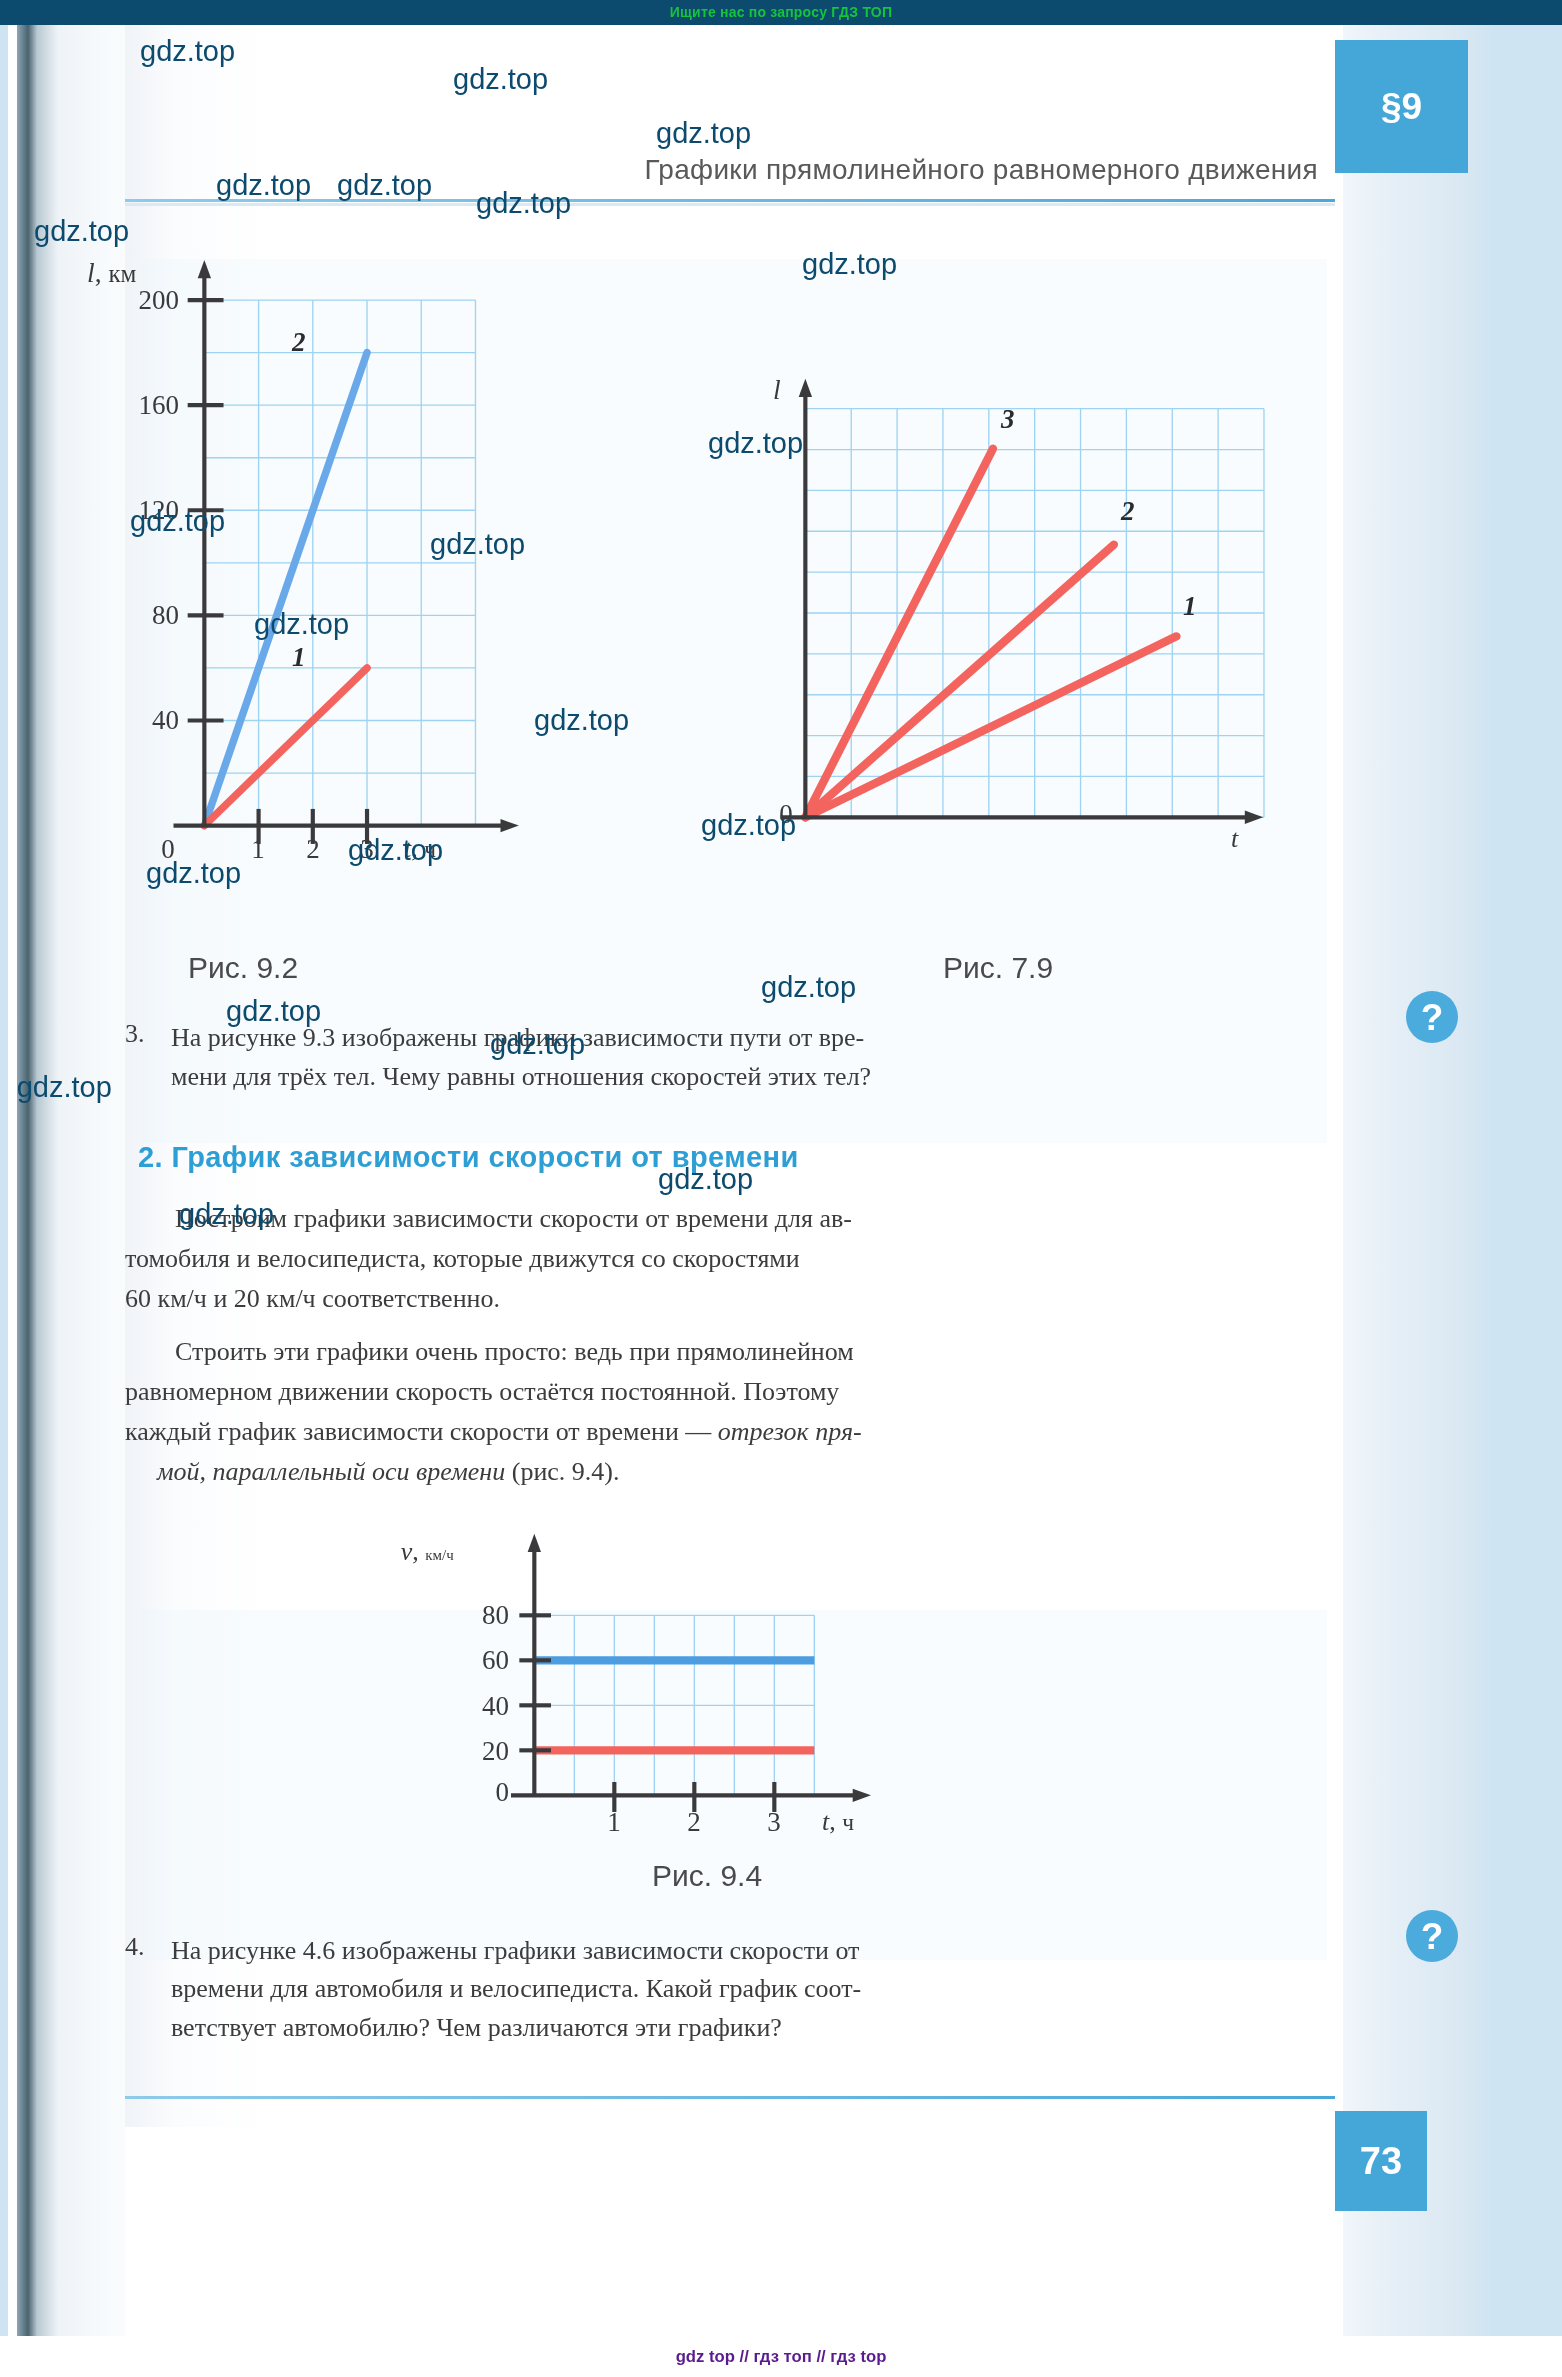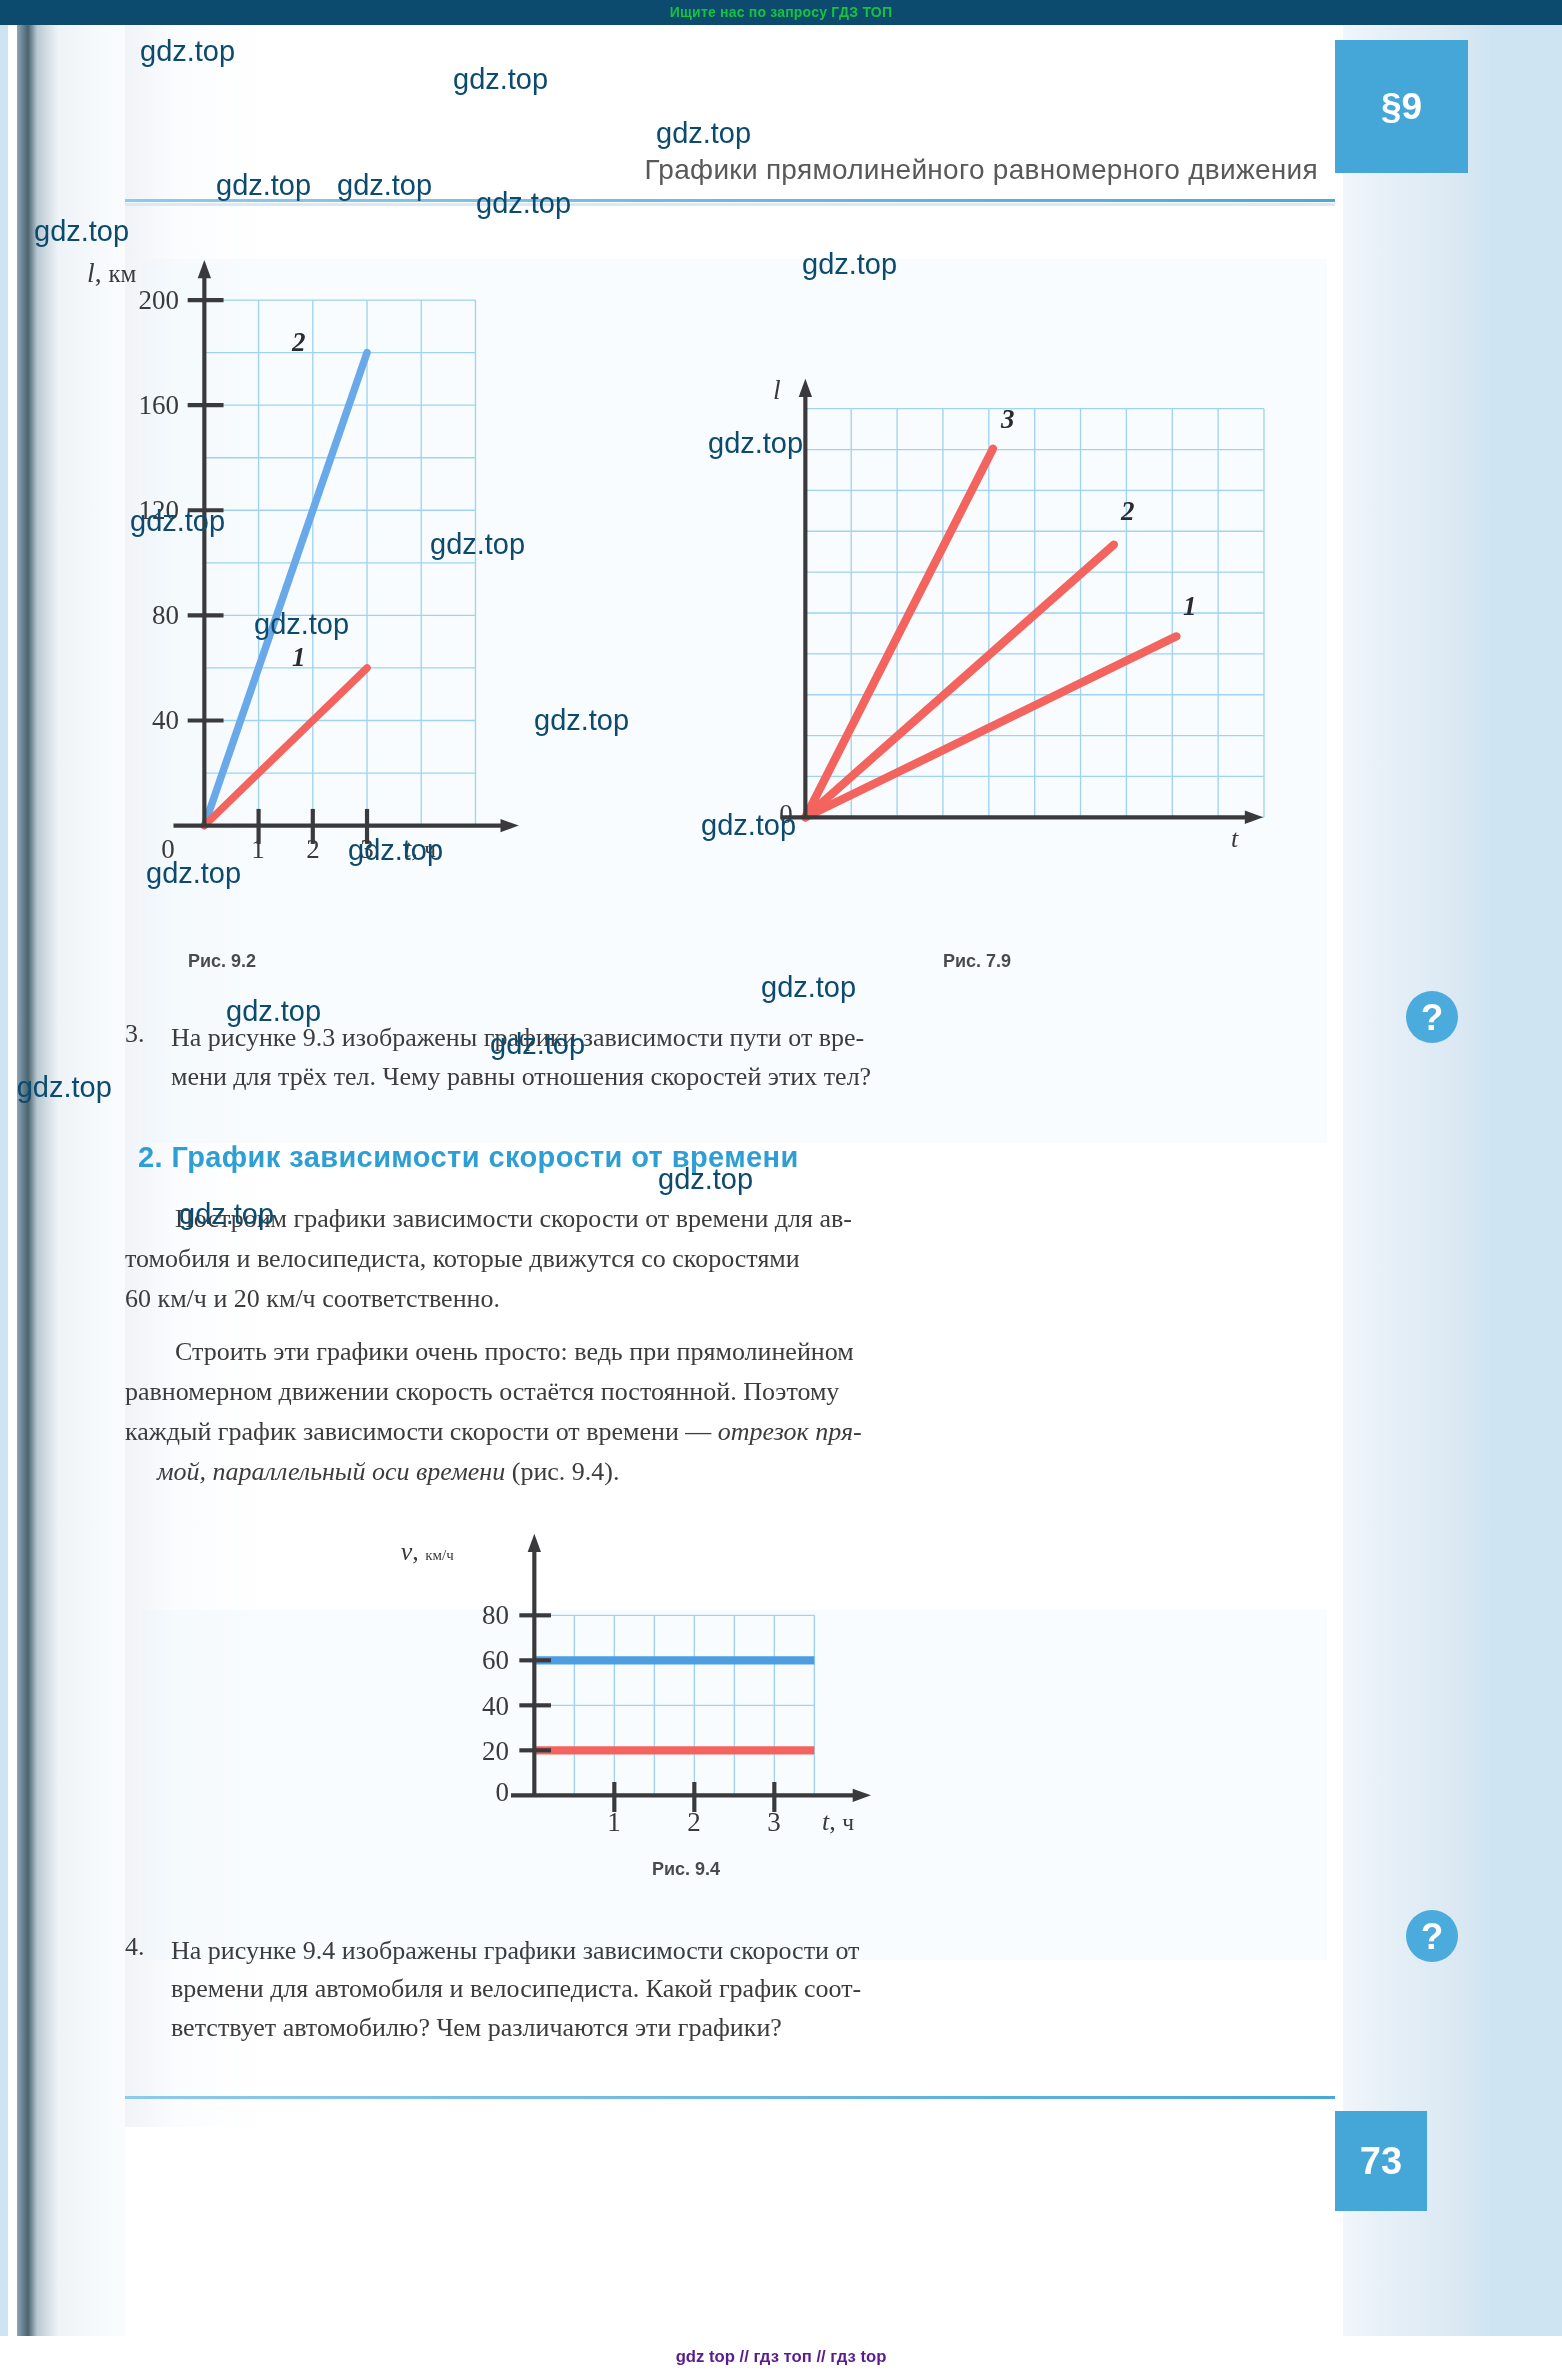--- a/index.html
+++ b/index.html
@@ -70,21 +70,21 @@
   }
   #para-tab{
     position:absolute;left:1335px;top:40px;width:133px;height:133px;
     background:#45a7d8;color:#ffffff;
     font-family:"Liberation Sans",sans-serif;font-size:37px;font-weight:700;
     display:flex;align-items:center;justify-content:center;
   }
   
   .figcaption{
     position:absolute;
-    font-family:"Liberation Sans",sans-serif;font-size:18px;font-weight:700;
+    font-family:"Liberation Sans",sans-serif;font-size:30px;font-weight:400;
     color:#4a4a4c;
   }
   .axlabel{
     position:absolute;color:#3a3a3c;white-space:nowrap;
   }
   .ticknum{
     position:absolute;font-family:"Liberation Serif",serif;font-size:27px;
     color:#3a3a3c;text-align:right;
   }
   .curvelabel{
@@ -350,21 +350,21 @@
   <div class="ticknum" style="left:190px;top:280px;width:30px;text-align:center;">1</div>
   <div class="ticknum" style="left:270px;top:280px;width:30px;text-align:center;">2</div>
   <div class="ticknum" style="left:350px;top:280px;width:30px;text-align:center;">3</div>
   <div class="axlabel" style="left:413px;top:280px;font-size:26px;">
     <i style="font-family:'Liberation Serif',serif;">t</i>, <span style="font-size:23.4px;">ч</span>
   </div>
 </div>
 <div class="figcaption" style="left:652px;top:1859px;">Рис. 9.4</div>
 
 <div class="qnum" style="left:125px;top:1932px;">4.</div>
-<div class="body-p" style="left:171px;top:1932px;width:1168px;">На рисунке 9.4 изображены графики зависимости скорости от</div>
+<div class="body-p" style="left:171px;top:1932px;width:1168px;">На рисунке 4.6 изображены графики зависимости скорости от</div>
 <div class="body-p" style="left:171px;top:1970px;width:1168px;">времени для автомобиля и велосипедиста. Какой график соот-</div>
 <div class="body-p" style="left:171px;top:2009px;width:1168px;">ветствует автомобилю? Чем различаются эти графики?</div>
 <div class="qmark" style="left:1406px;top:1910px;">
     <span>?</span>
   </div>
 
 <div style="position:absolute;left:125px;top:2096px;width:1210px;height:3.3px;background:linear-gradient(to right,#8ecaea,#4aa8d8);"></div>
 
 <div id="pagenum">73</div>
 

